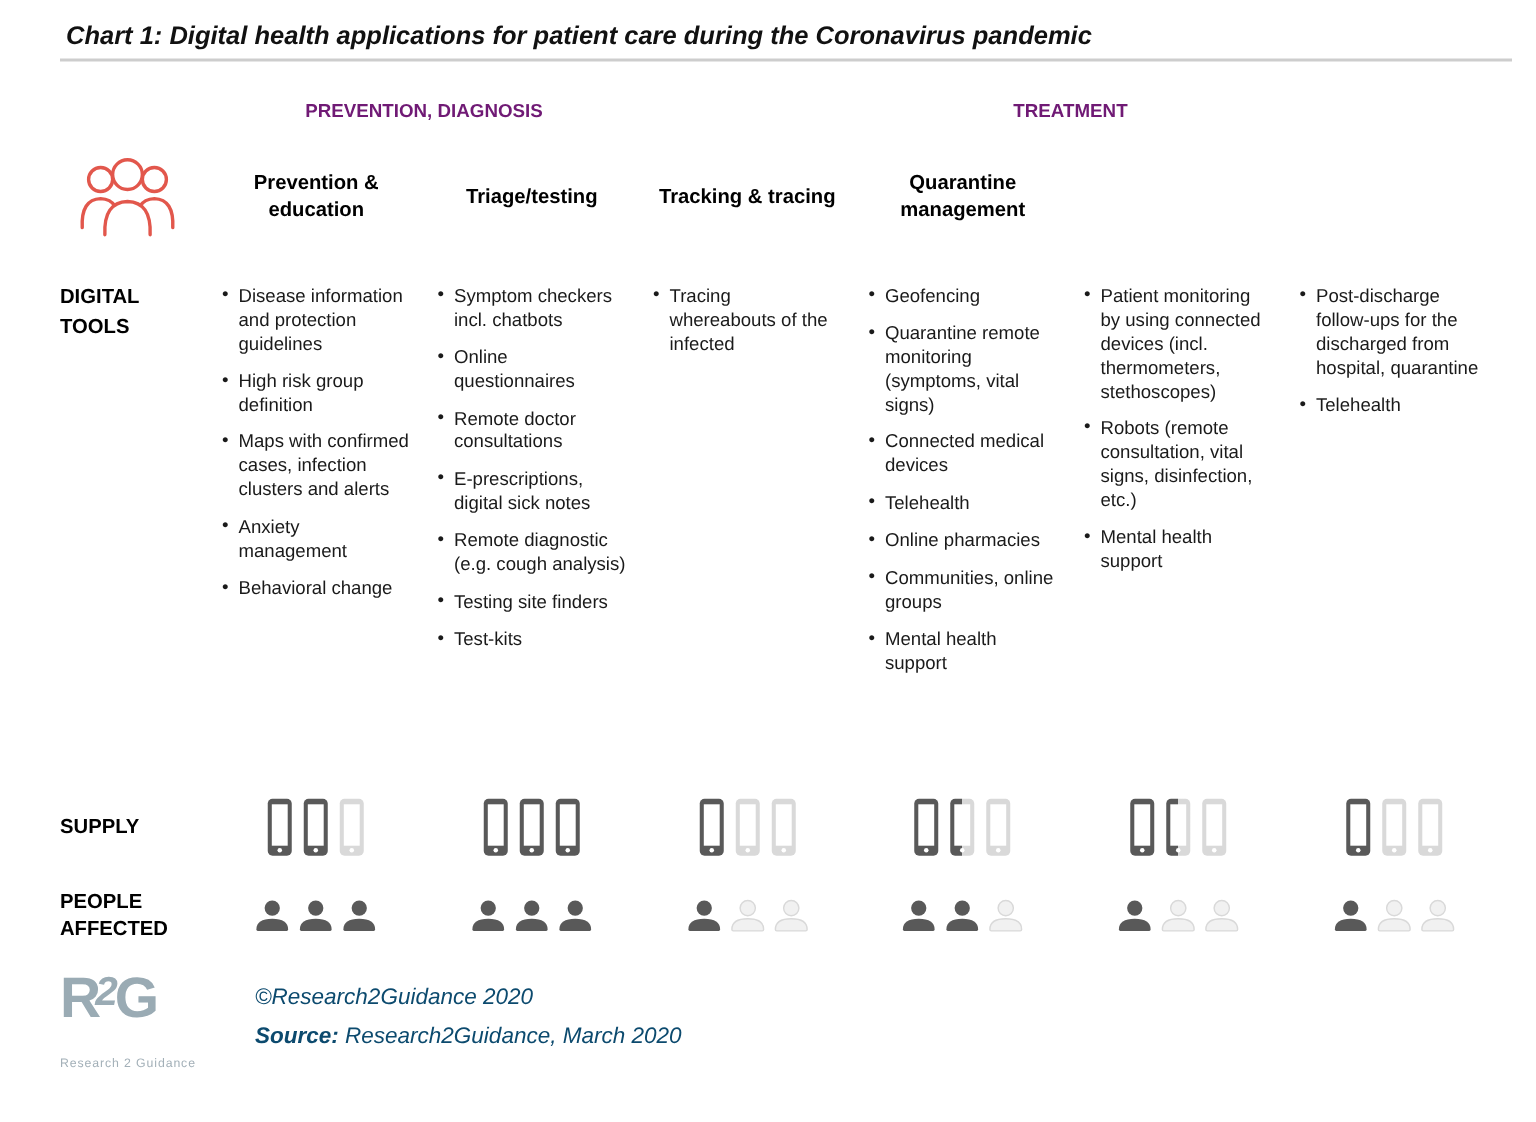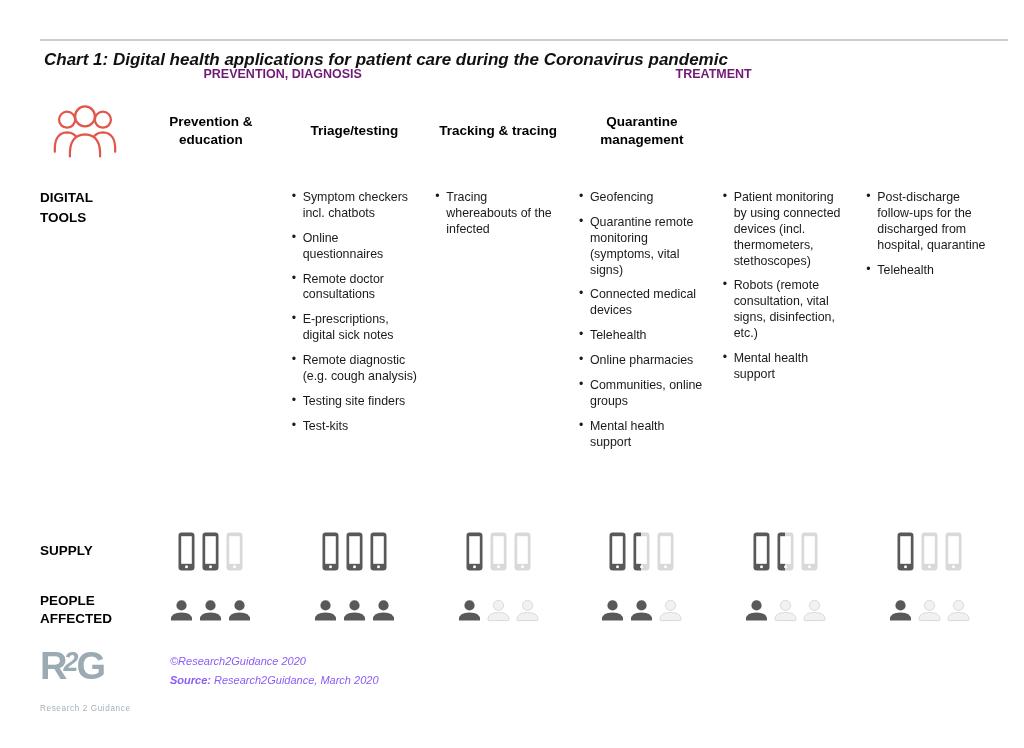--- a/index.html
+++ b/index.html
@@ -6,21 +6,21 @@
   html,body { background:#fff; }
   body { font-family: "Liberation Sans", sans-serif; }
   .page {
     position: relative;
     width: 1024px; height: 748px;
     background: #fff;
     overflow: hidden;
   }
   .title {
     position: absolute; left: 44px; top: 14px; right: 20px;
-    font-size: 17px; font-weight: bold; font-style: italic; color:#111;margin-top:36px;
+    font-size: 17px; font-weight: bold; font-style: italic; color:#111;
   }
   .divider {
     position: absolute; left: 40px; top: 39px; width: 968px;
     border-top: 2px solid #cdcdcd;
   }
   .grid {
     position: absolute; left: 40px; top: 56px; width: 952px;
     display: grid;
     grid-template-columns: 90px repeat(6, 1fr);
     grid-template-rows: 36px 78px 352px 58px 60px;
@@ -74,21 +74,21 @@
     color: var(--logo, #9aabb4); letter-spacing: -3px;
   }
   .logo-main .logo-two {
     font-style: italic; font-size: 27px; vertical-align: 8px;
     letter-spacing: -1px; margin: 0 -1px;
   }
   .logo-sub {
     margin-top: 20px;
     font-size: 8.2px; color: #a3b0b8; letter-spacing: 0.6px; white-space: nowrap;
   }
-  .credits { font-size: 11px; font-style: italic; color:#8b5cf6; line-height: 1.7; padding-top: 4px; }
+  .credits { font-size: 15px; font-style: italic; color:#0c4a6e; line-height: 1.7; padding-top: 4px; }
   .credits .src-label { font-weight: bold; }
 </style>
 </head>
 <body>
 
 <div class="page">
 
   <div class="title">Chart 1: Digital health applications for patient care during the Coronavirus pandemic</div>
   <div class="divider"></div>
 
@@ -109,20 +109,27 @@
         </g>
       </svg>
     </div>
 
     <div class="col-header" style="grid-column:2">Prevention &amp; education</div>
     <div class="col-header" style="grid-column:3">Triage/testing</div>
     <div class="col-header" style="grid-column:4">Tracking &amp; tracing</div>
     <div class="col-header" style="grid-column:5">Quarantine management</div>
 
     <div class="row-label label-tools">DIGITAL TOOLS</div>
+    <ul class="tools-list" style="grid-column:2">
+        <li>Disease information and protection guidelines</li>
+        <li>High risk group definition</li>
+        <li>Maps with confirmed cases, infection clusters and alerts</li>
+        <li>Anxiety management</li>
+        <li>Behavioral change</li>
+      </ul>
     <ul class="tools-list" style="grid-column:3">
         <li>Symptom checkers incl. chatbots</li>
         <li>Online questionnaires</li>
         <li>Remote doctor consultations</li>
         <li>E-prescriptions, digital sick notes</li>
         <li>Remote diagnostic (e.g. cough analysis)</li>
         <li>Testing site finders</li>
         <li>Test-kits</li>
       </ul>
     <ul class="tools-list" style="grid-column:4">

